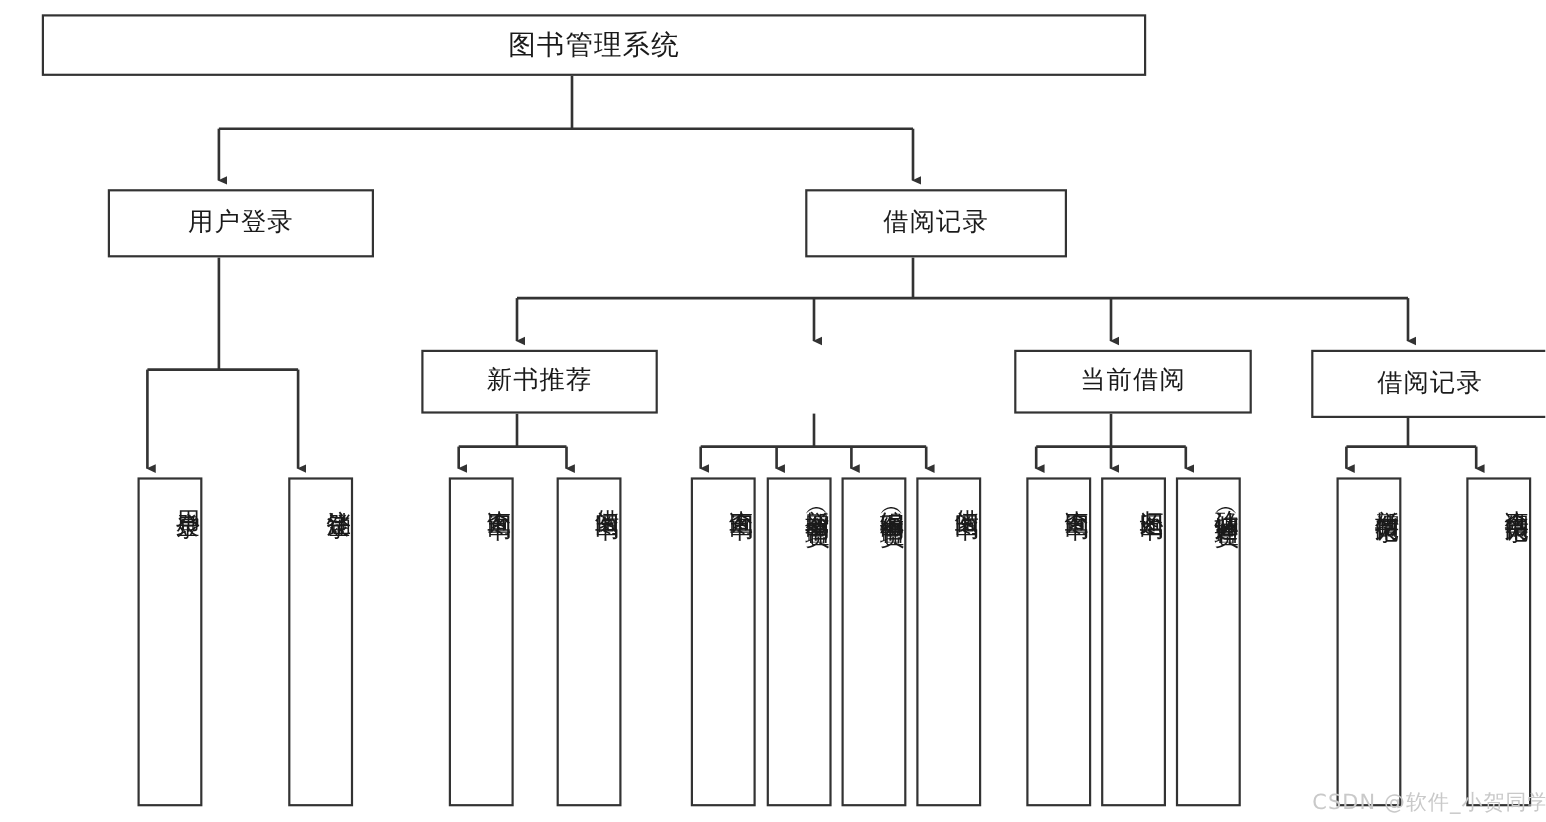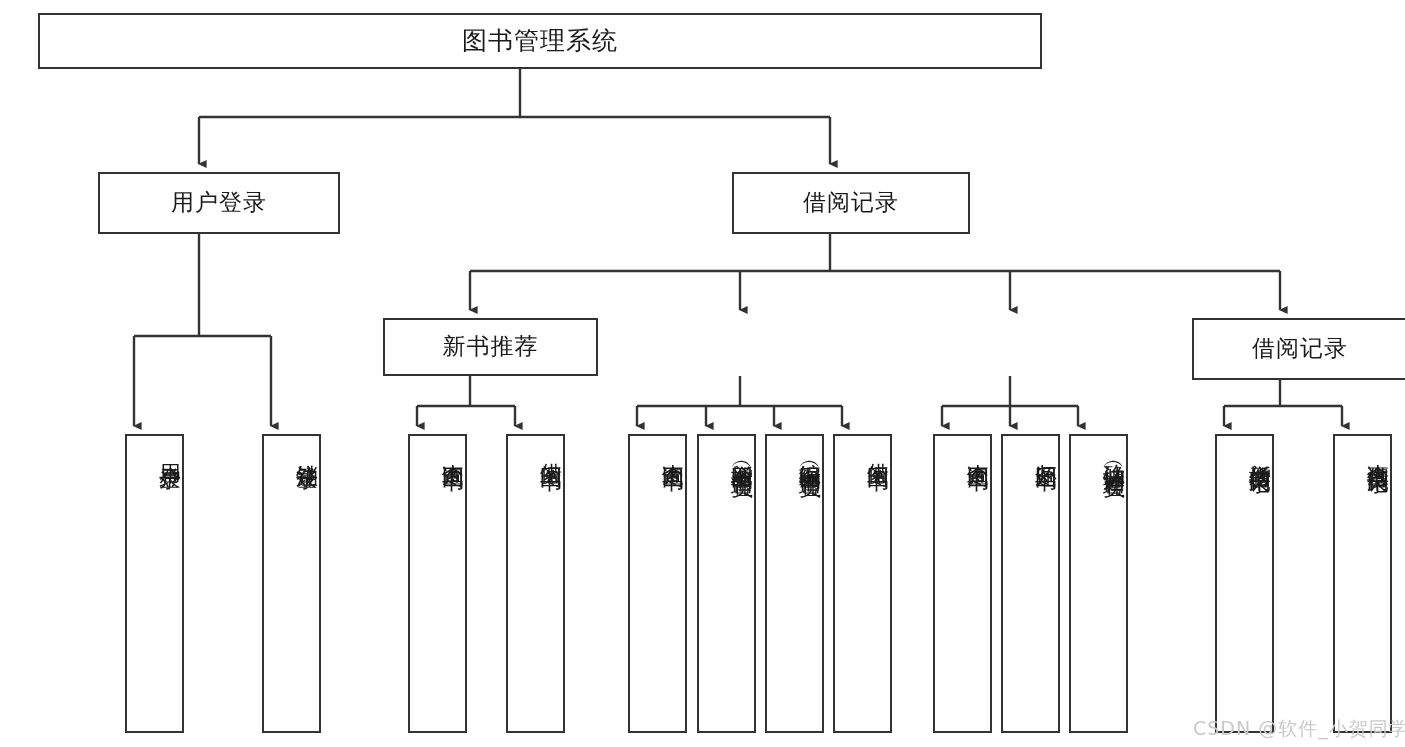--- a/index.html
+++ b/index.html
@@ -124,20 +124,23 @@
   <div class="node h" style="left:78px;top:172px;width:242px;height:62px;">
     <span>用户登录</span>
   </div>
   <div class="node h" style="left:712px;top:172px;width:238px;height:62px;">
     <span>借阅记录</span>
   </div>
 
   <div class="node h" style="left:363px;top:318px;width:215px;height:58px;">
     <span>新书推荐</span>
   </div>
+  <div class="node h" style="left:902px;top:318px;width:216px;height:58px;">
+    <span>当前借阅</span>
+  </div>
   <div class="node h" style="left:1172px;top:318px;width:216px;height:62px;">
     <span>借阅记录</span>
   </div>
 
   <div class="node v" style="left:105px;top:434px;width:59px;height:299px;">
     <span class="vtext">用户登录</span>
   </div>
   <div class="node v" style="left:242px;top:434px;width:59px;height:299px;">
     <span class="vtext">注销登录</span>
   </div>

